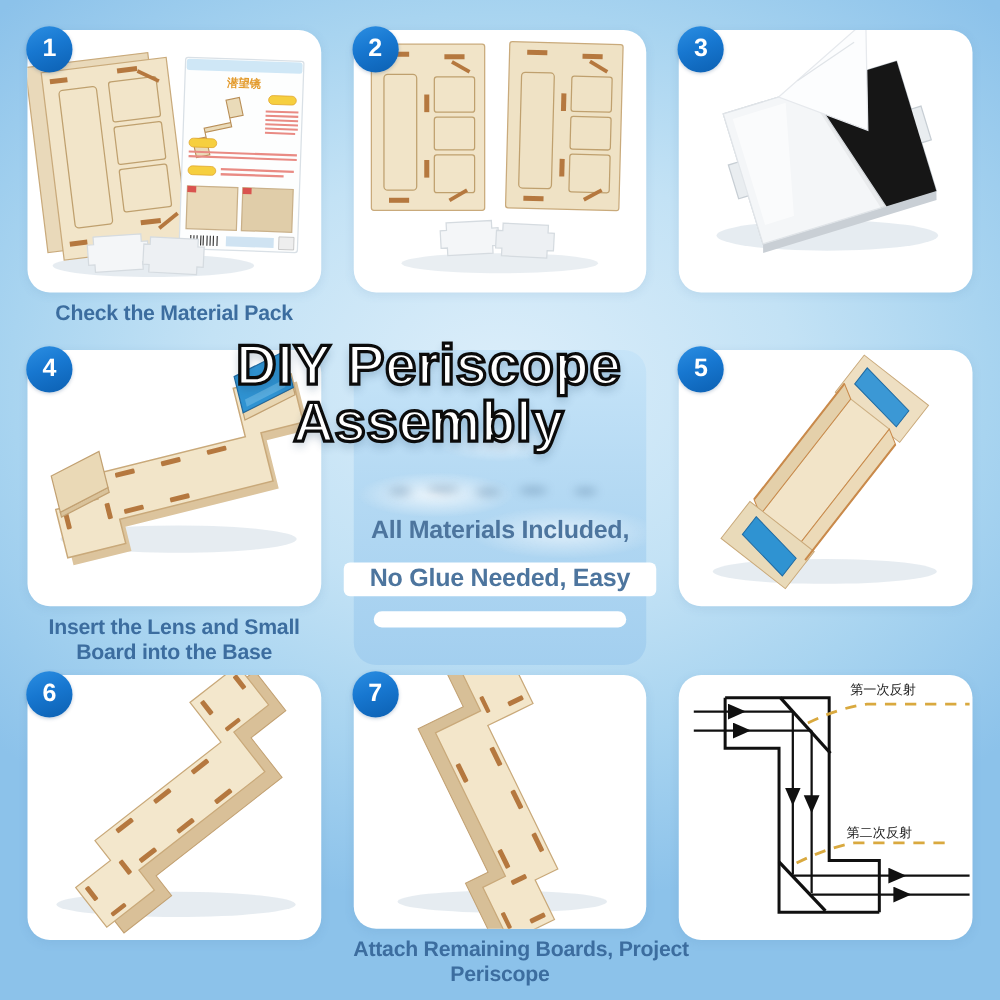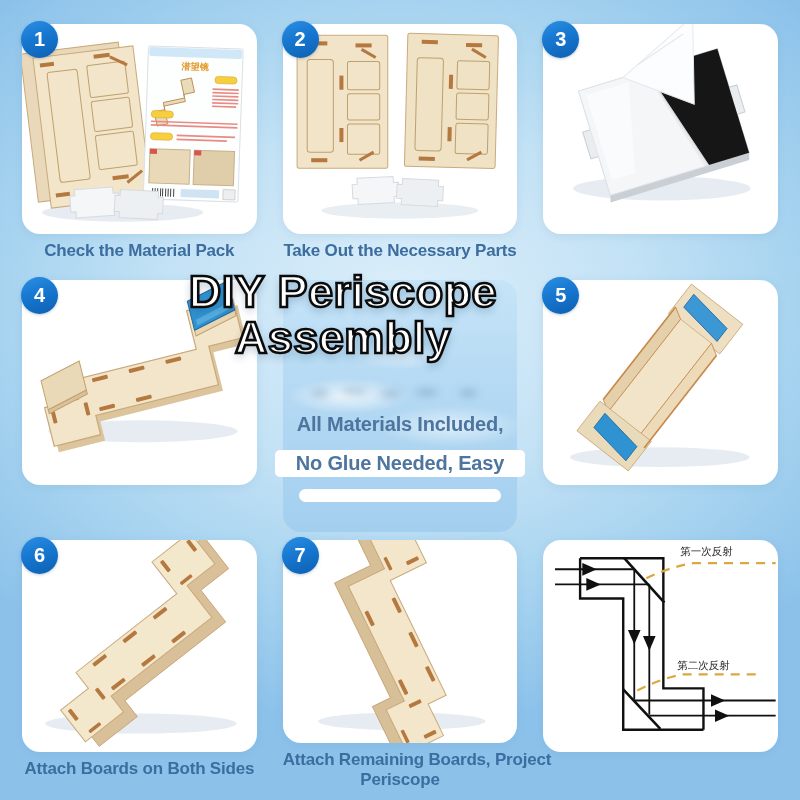--- a/index.html
+++ b/index.html
@@ -156,23 +156,20 @@
           <rect x="42" y="92" width="4" height="14" fill="#b5783f"></rect>
         </g>
         <g transform="translate(92,164) rotate(-3)">
           <path d="M-18,-13 H18 V-7 H23 V7 H18 V13 H-18 V7 H-23 V-7 H-18 Z" fill="#f4f6f8" stroke="#d5dbe0"></path>
         </g>
         <g transform="translate(136,166) rotate(3)">
           <path d="M-18,-13 H18 V-7 H23 V7 H18 V13 H-18 V7 H-23 V-7 H-18 Z" fill="#edf0f3" stroke="#d5dbe0"></path>
         </g>
       </svg>
     </div>
-    <div class="caption">
-      <div>Take Out the Necessary Parts</div>
-    </div>
   </div>
 
   <div class="cell r1">
     <div class="card">
       <div class="badge">3</div>
       <svg class="illu" viewBox="0 0 233 206">
         <ellipse cx="118" cy="162" rx="88" ry="12" fill="#8fa9bd" opacity=".22"></ellipse>
         <g transform="translate(120,96) rotate(-17)">
           <path d="M-72,54 H72 L70,61 H-74 Z" fill="#c9cfd5"></path>
           <path d="M-72,-54 H72 V-14 H80 V14 H72 V54 H-72 V14 H-80 V-14 H-72 Z" fill="#e9edf0" stroke="#c7ced4"></path>
@@ -209,20 +206,24 @@
             <polygon points="-102,8 -60,-2 -60,2 -102,12" fill="#d9c29a" stroke="#c2a172"></polygon>
             <polygon points="-102,8 -60,-2 -60,-32 -102,-22" fill="#ead9b6" stroke="#c2a172"></polygon>
           </g>
           <g>
             <polygon points="60,-28 104,-38 104,-44 60,-34" fill="#e8d6b2" stroke="#c2a172"></polygon>
             <polygon points="60,-34 104,-44 104,-74 60,-64" fill="#2f93d2" stroke="#20699f"></polygon>
             <polygon points="64,-38 98,-46 98,-52 64,-44" fill="#5fb0e0" opacity=".8"></polygon>
           </g>
         </g>
       </svg>
+    </div>
+    <div class="caption">
+      <div>Insert the Lens and Small</div>
+      <div>Board into the Base</div>
     </div>
   </div>
 
   <div class="cell r2">
     <div class="sky-panel">
       <div class="ghost"></div>
       <div class="subtitle">
         <div class="sub-line">All Materials Included,</div>
         <div class="sub-line bar">No Glue Needed, Easy</div>
         <div class="bar-after"></div>
@@ -267,23 +268,20 @@
             <rect x="24" y="18" width="16" height="4" rx="1"></rect>
             <rect x="63" y="-50" width="4" height="13" rx="1"></rect>
               <rect x="96" y="-50" width="4" height="13" rx="1"></rect>
             <rect x="-100" y="10" width="4" height="13" rx="1"></rect>
               <rect x="-66" y="10" width="4" height="13" rx="1"></rect>
             <rect x="66" y="-22" width="14" height="3.5" rx="1"></rect>
               <rect x="-96" y="38" width="14" height="3.5" rx="1"></rect>
           </g>
         </g>
       </svg>
-    </div>
-    <div class="caption">
-      <div>Attach Boards on Both Sides</div>
     </div>
   </div>
 
   <div class="cell r3">
     <div class="card">
       <div class="badge">7</div>
       <svg class="illu" viewBox="0 0 233 206">
         <ellipse cx="118" cy="184" rx="85" ry="9" fill="#8fa9bd" opacity=".22"></ellipse>
         <g transform="translate(118,100) rotate(64) scale(-1.02,1.02)">
           <path d="M-105,5 L-70,5 L-70,-15 L57,-15 L57,-55 L105,-55 L105,-15 L70,-15 L70,25 L-57,25 L-57,45 L-105,45 Z" transform="translate(9,11)" fill="#d7bf97" stroke="#c2a071" stroke-width=".8"></path>

